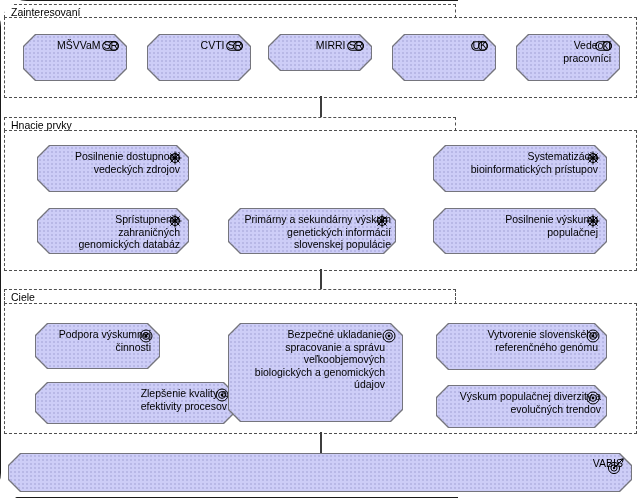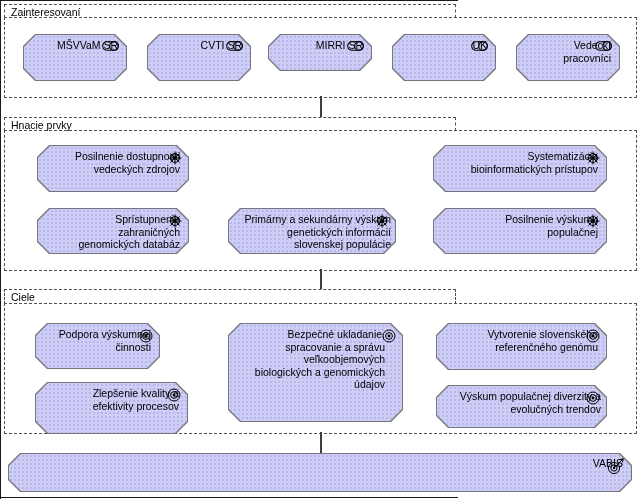--- a/index.html
+++ b/index.html
@@ -1,18 +1,18 @@
 <!DOCTYPE html>
 <html><head>
 <meta charset="utf-8">
 <style>
   html,body{margin:0;padding:0;background:#ffffff;}
   .canvas{
     position:relative;width:642px;height:500px;background:#ffffff;
-    font-family:"Liberation Sans",sans-serif;color:#000;overflow:hidden;
+    font-family:"Liberation Sans",sans-serif;color:#000;overflow:hidden;border-radius:27px;
   }
   .edge{position:absolute;background:#1a1a1a;}
   
   .grp-tab{position:absolute;border:1px dashed #4f4f4f;border-bottom:none;background:transparent;}
   .grp-body{position:absolute;border:1px dashed #4f4f4f;background:transparent;}
   .grp-label{position:absolute;left:6px;top:1px;font-size:10.5px;line-height:12px;white-space:nowrap;}
   
   .node{position:absolute;}
   .oct{clip-path:polygon(12px 0,calc(100% - 12px) 0,100% 12px,100% calc(100% - 12px),calc(100% - 12px) 100%,12px 100%,0 calc(100% - 12px),0 12px);}
   .node .shape{position:absolute;inset:0;background:#75757d;}
@@ -218,21 +218,21 @@
 činnosti</div>
       </div>
     <svg class="corner-icon ic-goal" width="14" height="14" viewBox="0 0 14 14">
         <g fill="none" stroke="#000" stroke-width="1">
           <circle cx="7" cy="7" r="6"></circle>
           <circle cx="7" cy="7" r="3.4"></circle>
         </g>
         <circle cx="7" cy="7" r="1.4" fill="#000"></circle>
       </svg>
   </div>
-  <div class="node" style="left:35px;top:382px;width:153px;height:52px;">
+  <div class="node" style="left:35px;top:382px;width:153px;height:42px;padding-left:48px;">
     <div class="shape oct"></div>
       <div class="fill oct">
       <div class="lbl">Zlepšenie kvality a
 efektivity procesov</div>
       </div>
     <svg class="corner-icon ic-goal" width="14" height="14" viewBox="0 0 14 14">
         <g fill="none" stroke="#000" stroke-width="1">
           <circle cx="7" cy="7" r="6"></circle>
           <circle cx="7" cy="7" r="3.4"></circle>
         </g>

